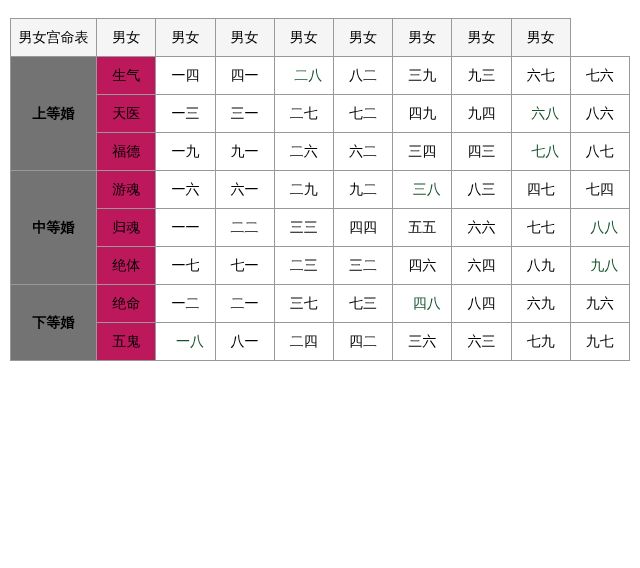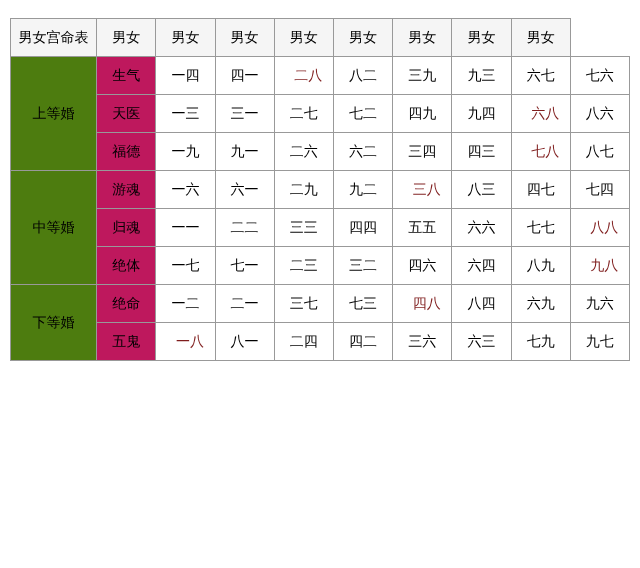--- a/index.html
+++ b/index.html
@@ -26,28 +26,28 @@
       padding: 5px 3px;
       min-width: 55px;
       height: 38px;
       font-size: 14px;
       color: #000;
     }
     th {
       background: #f5f5f5;
       font-weight: normal;
     }
-    .red { color: #7f1d1d; padding-left: 12px; }
+    .red { color: #14532d; padding-left: 12px; }
     .label-cell {
       background: #be185d;
       font-weight: normal;
     }
     .group-cell {
-      background: #4d7c0f;
-      font-weight: normal;
+      background: #737373;
+      font-weight: bold;
     }
   </style>
 </head>
 <body>
 
 <div class="page-title"></div>
 
 <table>
   <thead>
     <tr id="header-row">

